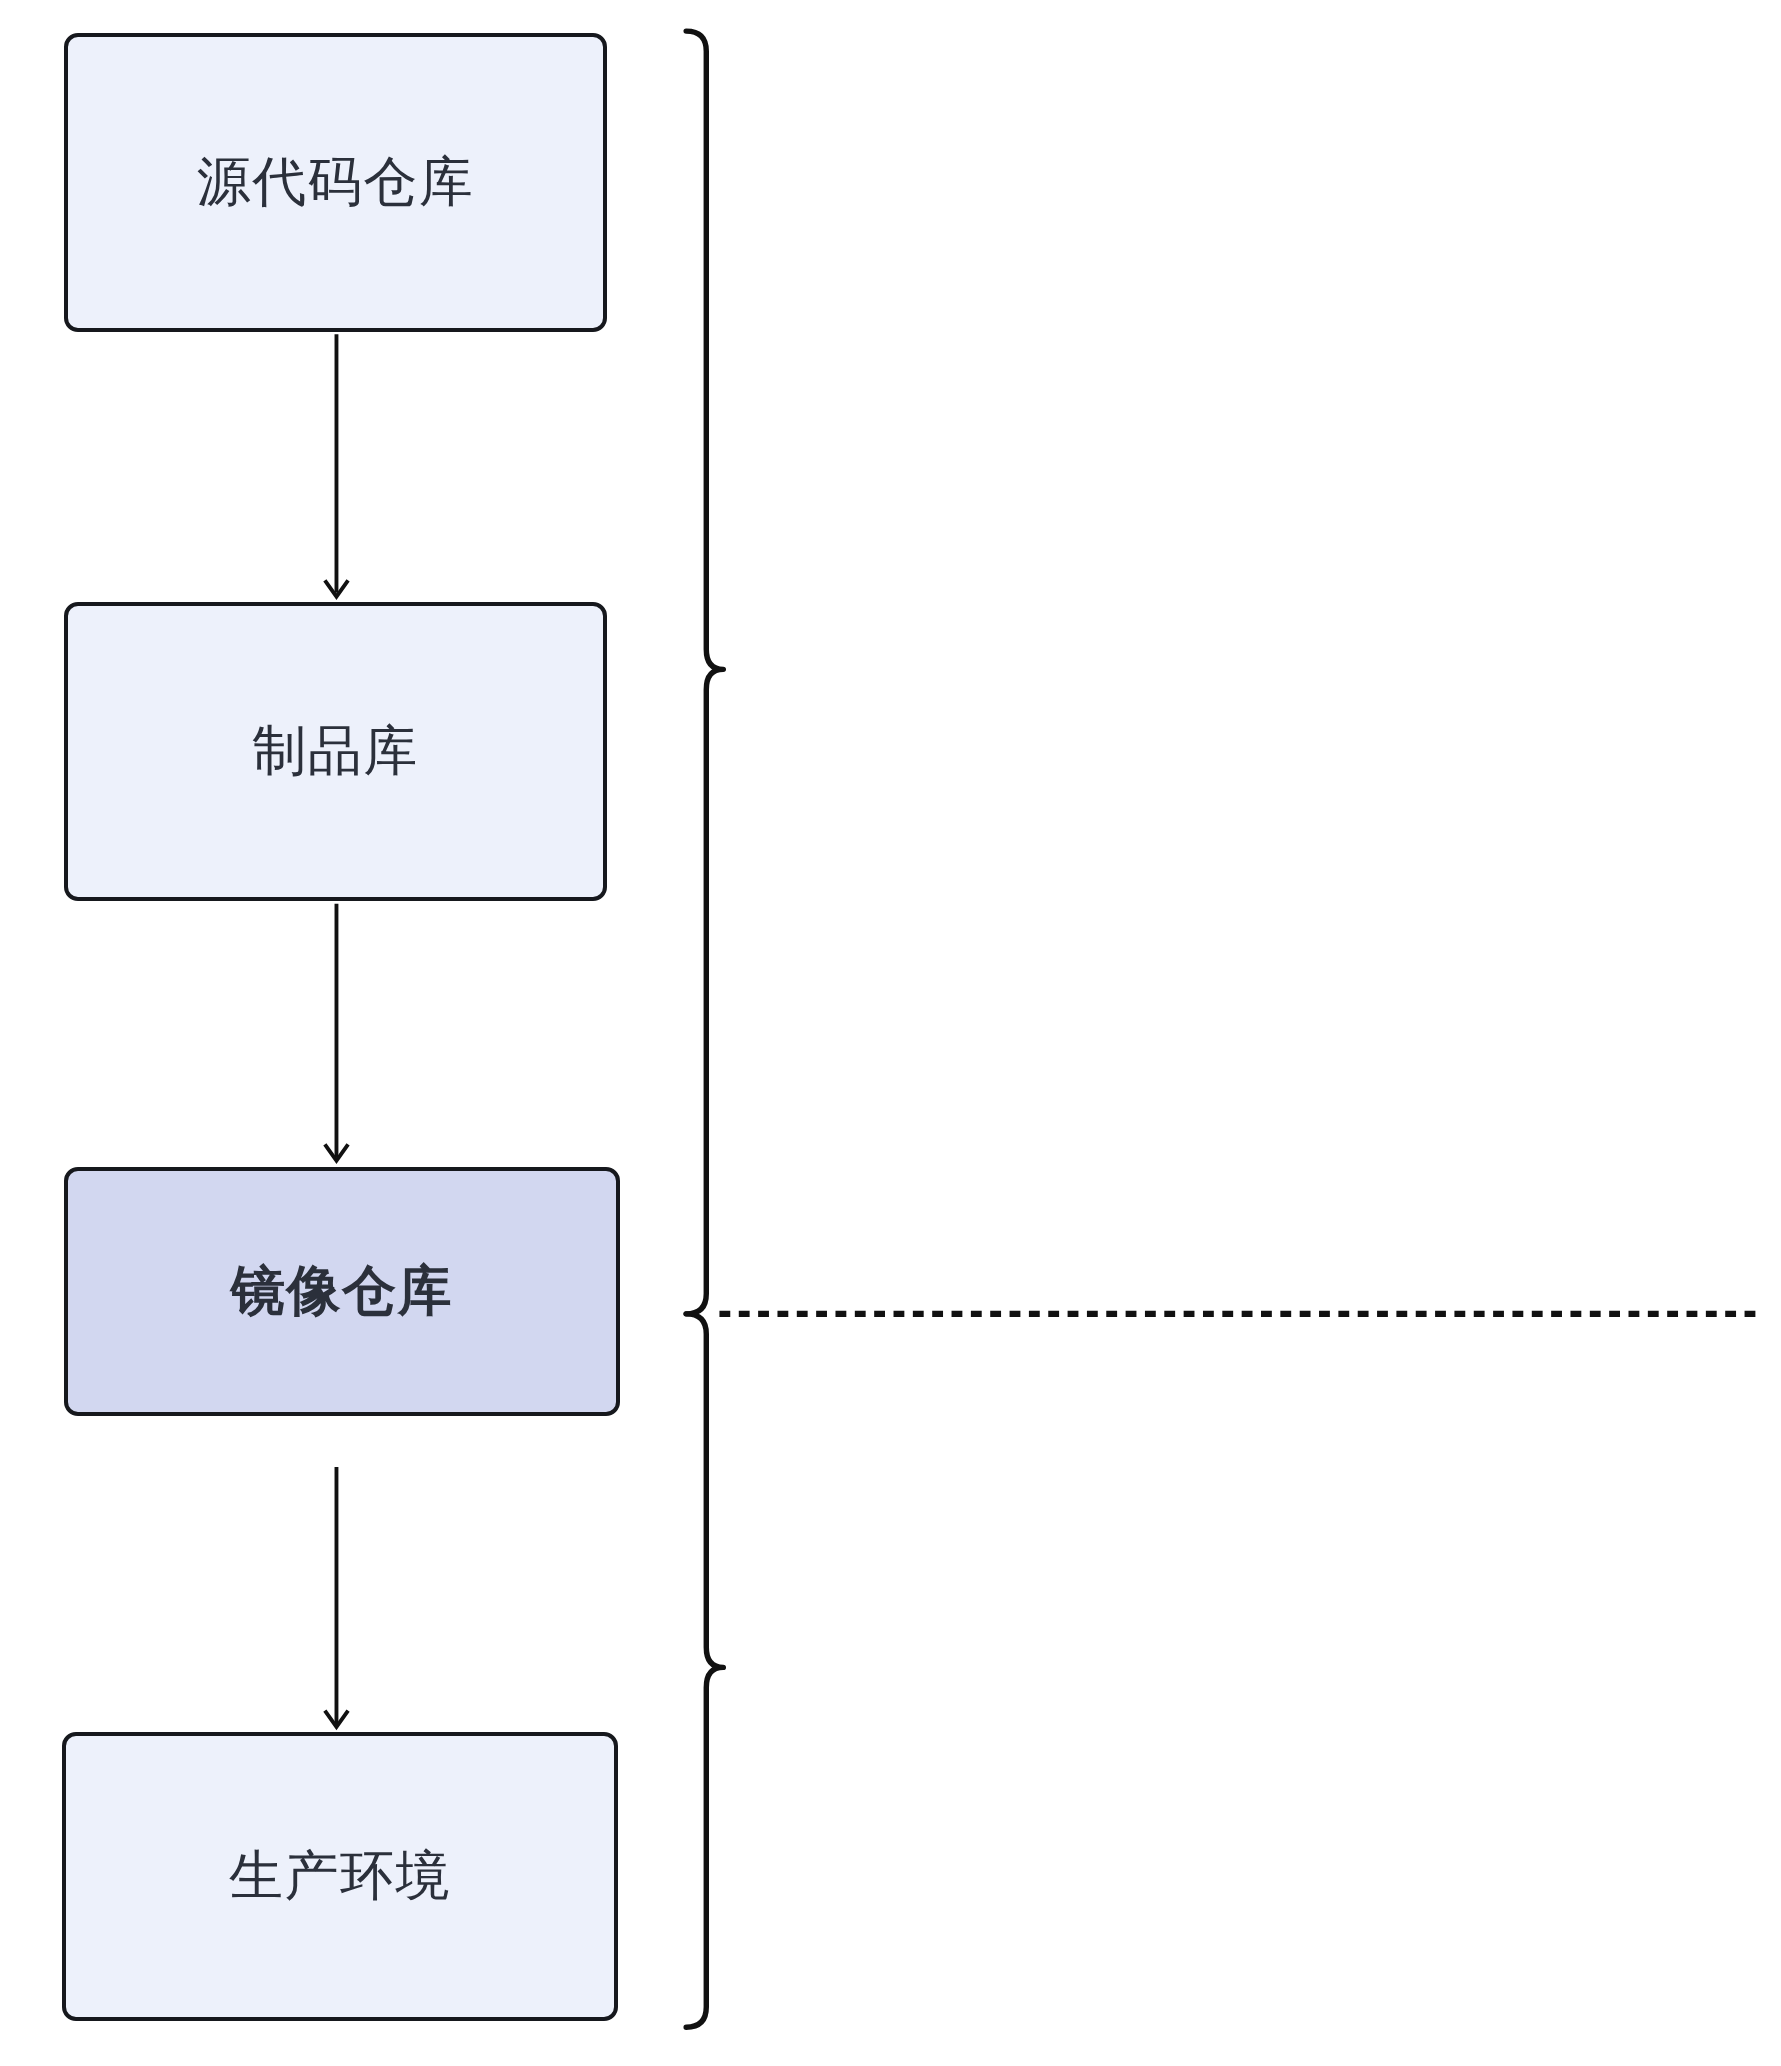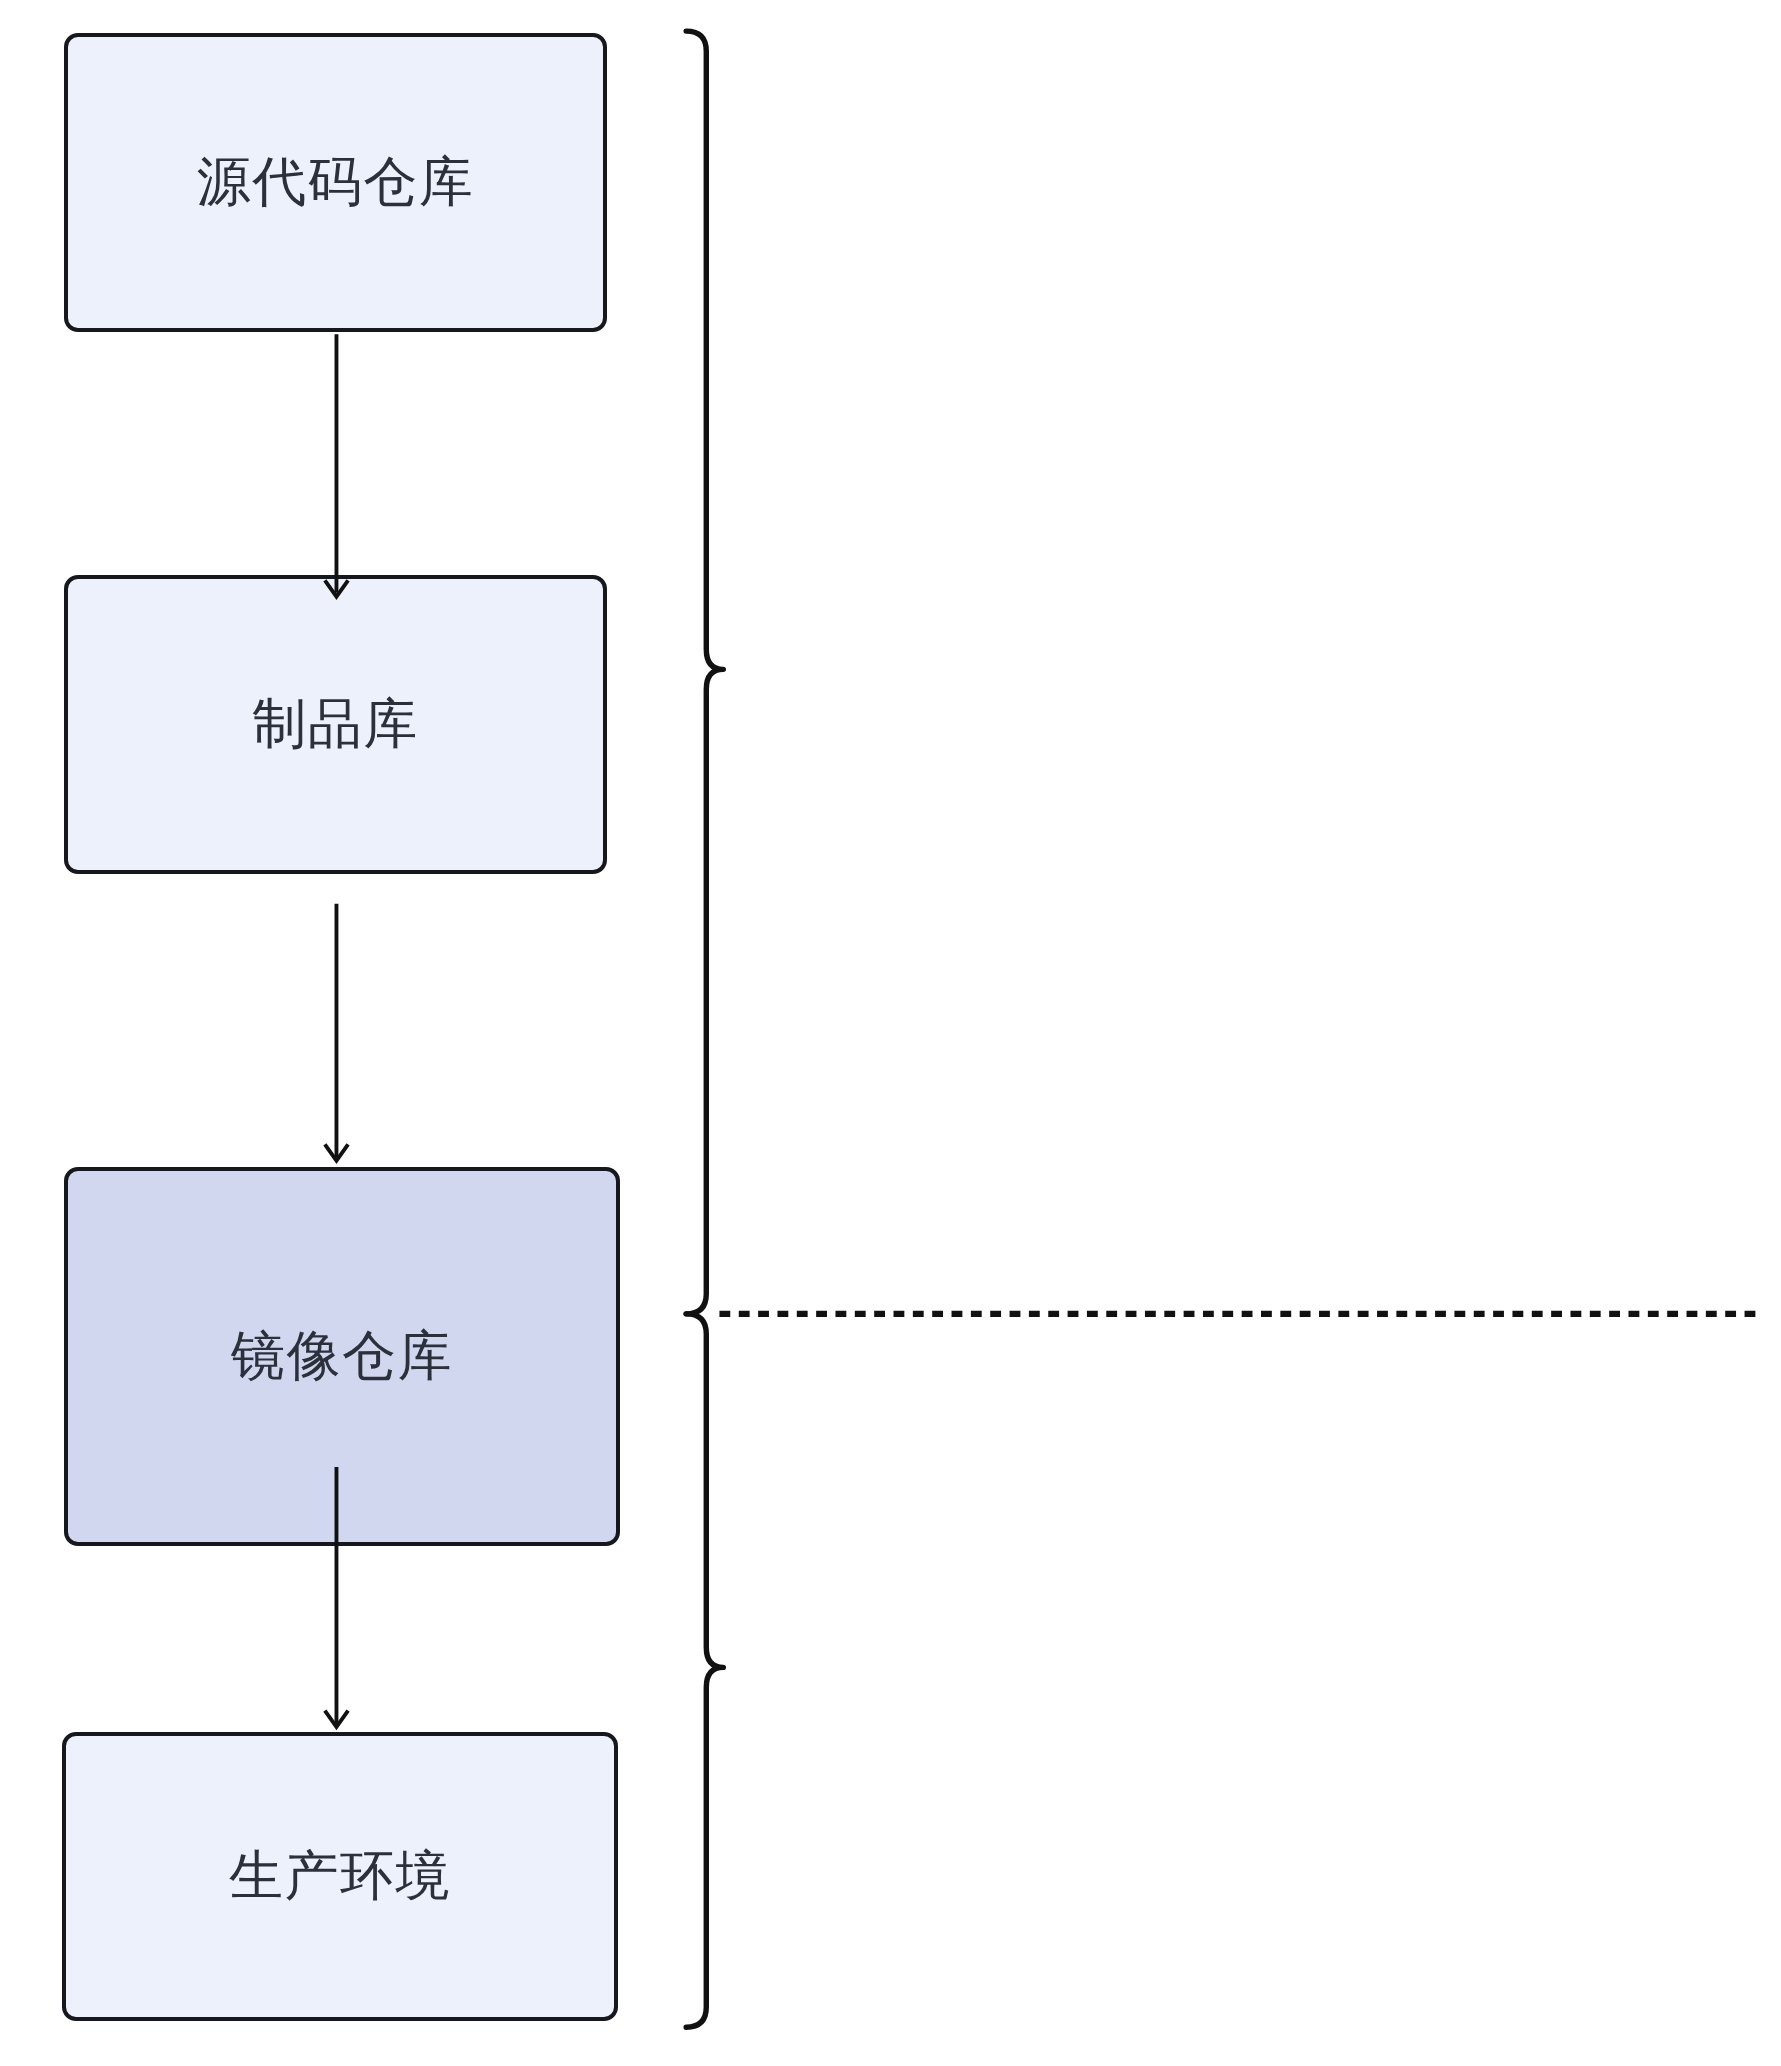--- a/index.html
+++ b/index.html
@@ -29,22 +29,22 @@
   .box.accent {
     background: var(--box-fill-accent, #d2d7f0);
   }
   .box-label {
     font-size: 54px;
     color: var(--text, #2b303b);
     letter-spacing: 1.5px;
     white-space: nowrap;
   }
   #box-source   { left: 37px; top: 32.5px;   width: 543px; height: 299px; }
-  #box-artifact { left: 37px; top: 575px;  width: 543px; height: 299px; }
-  #box-image    { left: 37px; top: 1167px; width: 556px; height: 379px; }
+  #box-artifact { left: 37px; top: 602px;  width: 543px; height: 299px; }
+  #box-image    { left: 37px; top: 1167px; width: 556px; height: 249px; font-weight: bold; }
   #box-prod     { left: 35px; top: 1732px; width: 556px; height: 289px; }
 
   .overlay {
     position: absolute;
     left: 0;
     top: 0;
     pointer-events: none;
   }
   .overlay .shaft, .overlay .head {
     stroke: var(--line-color, #111111);

